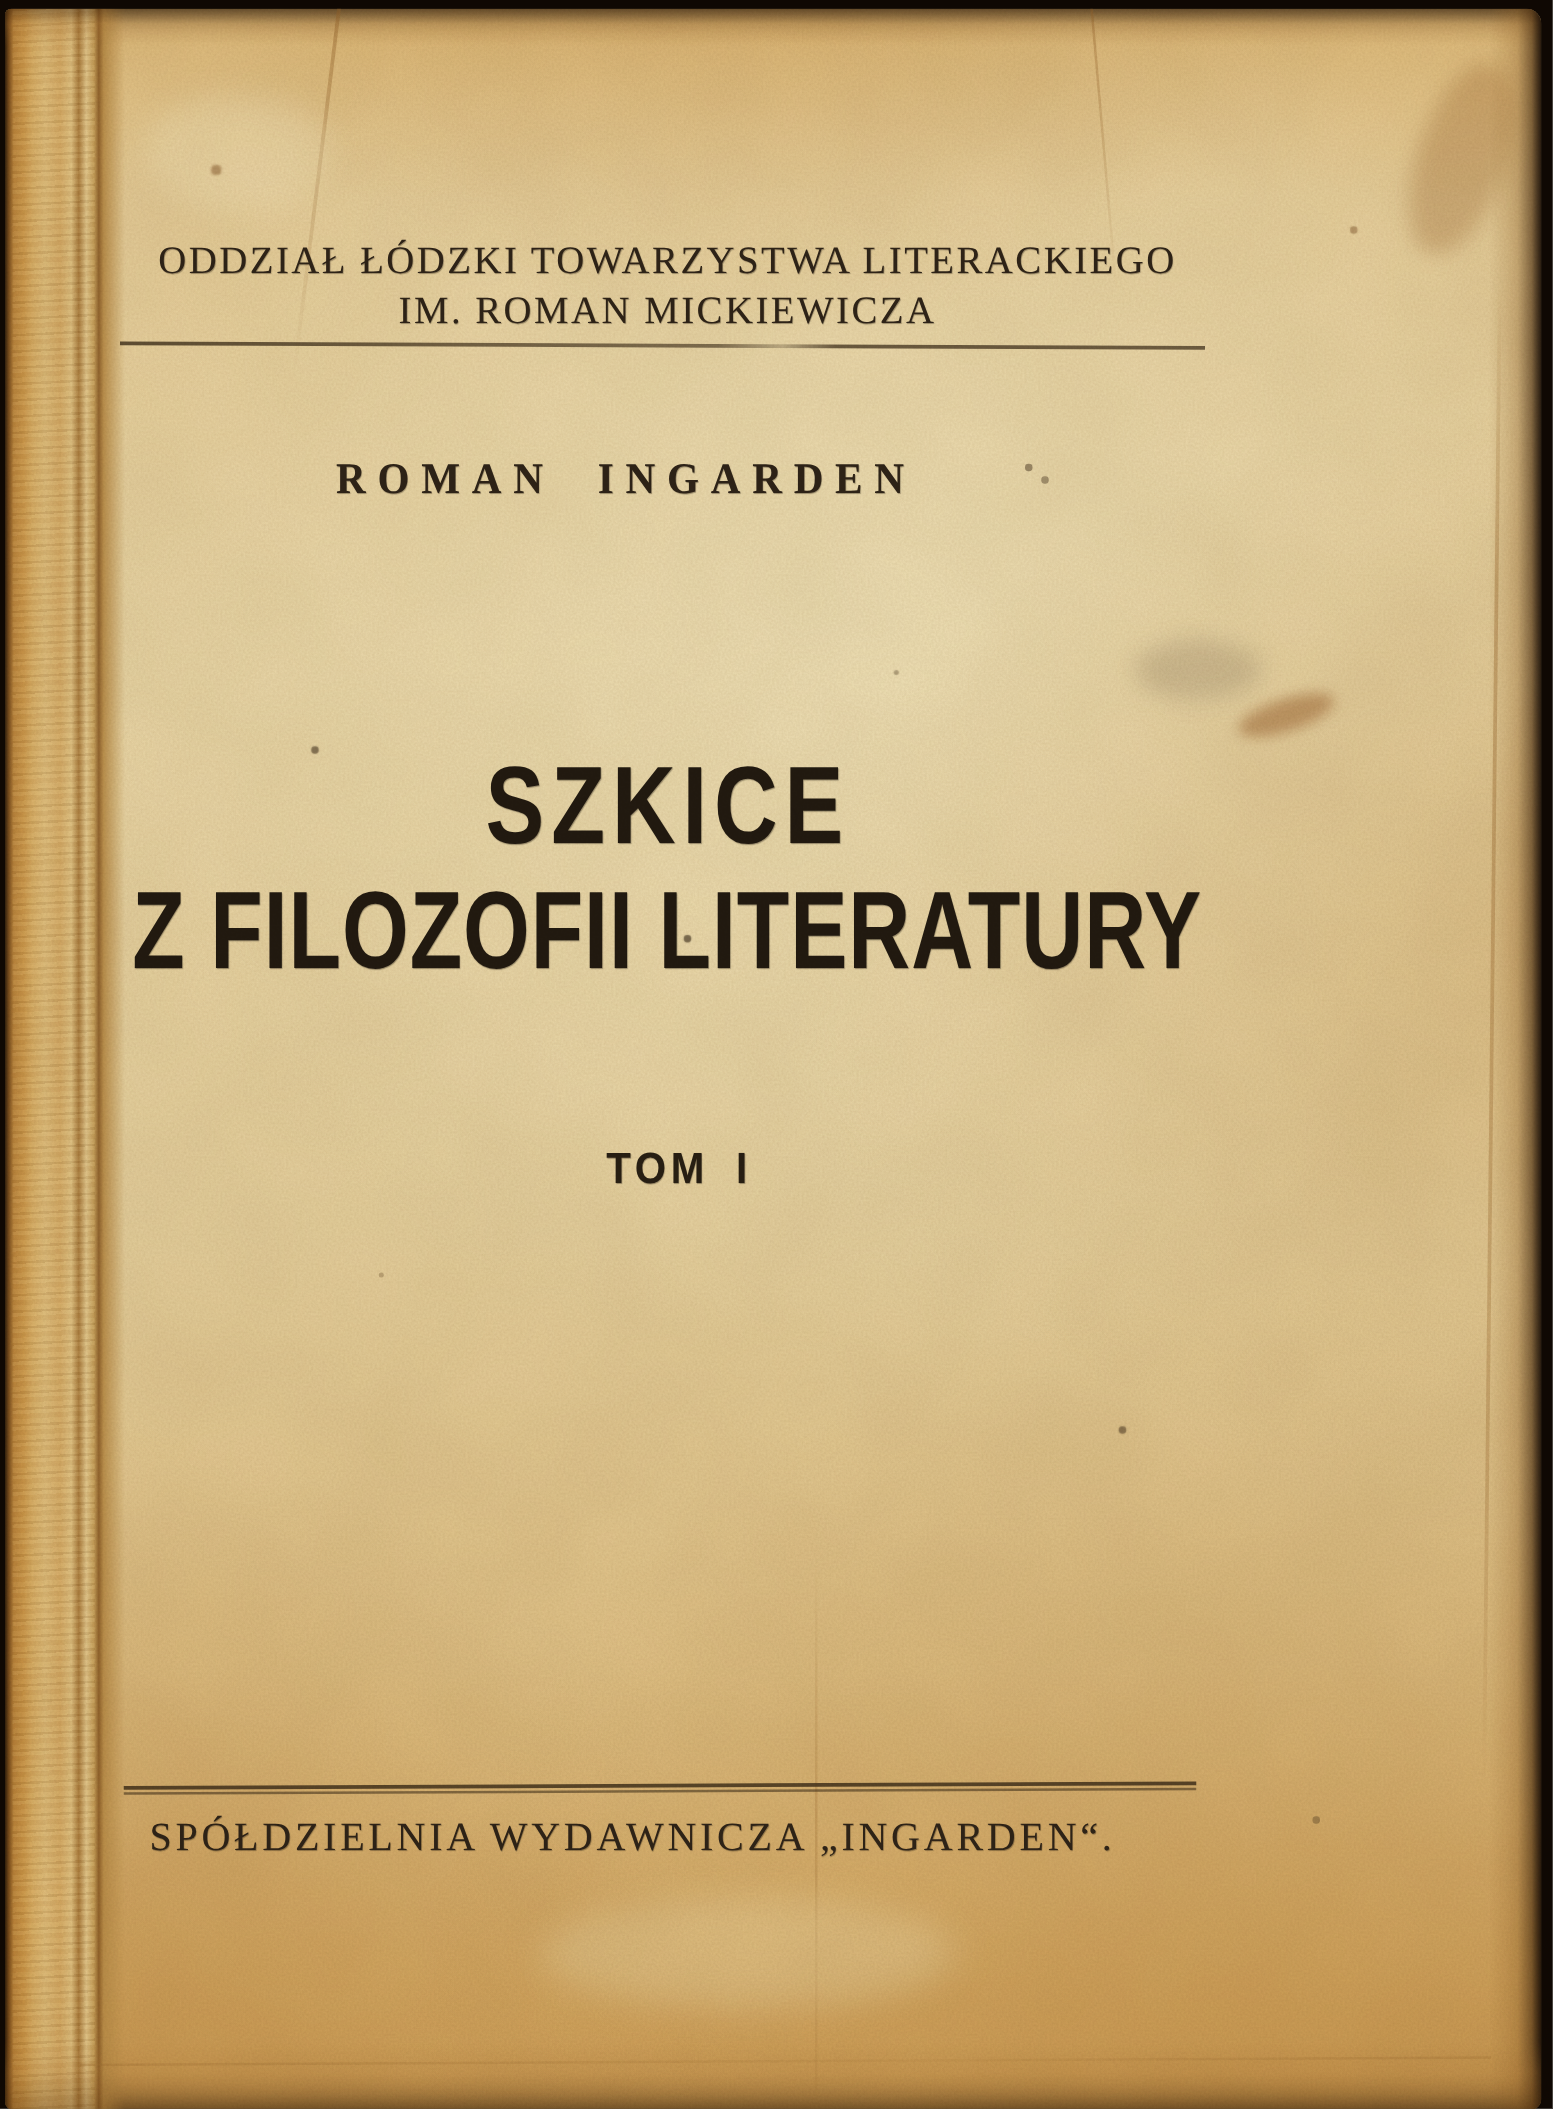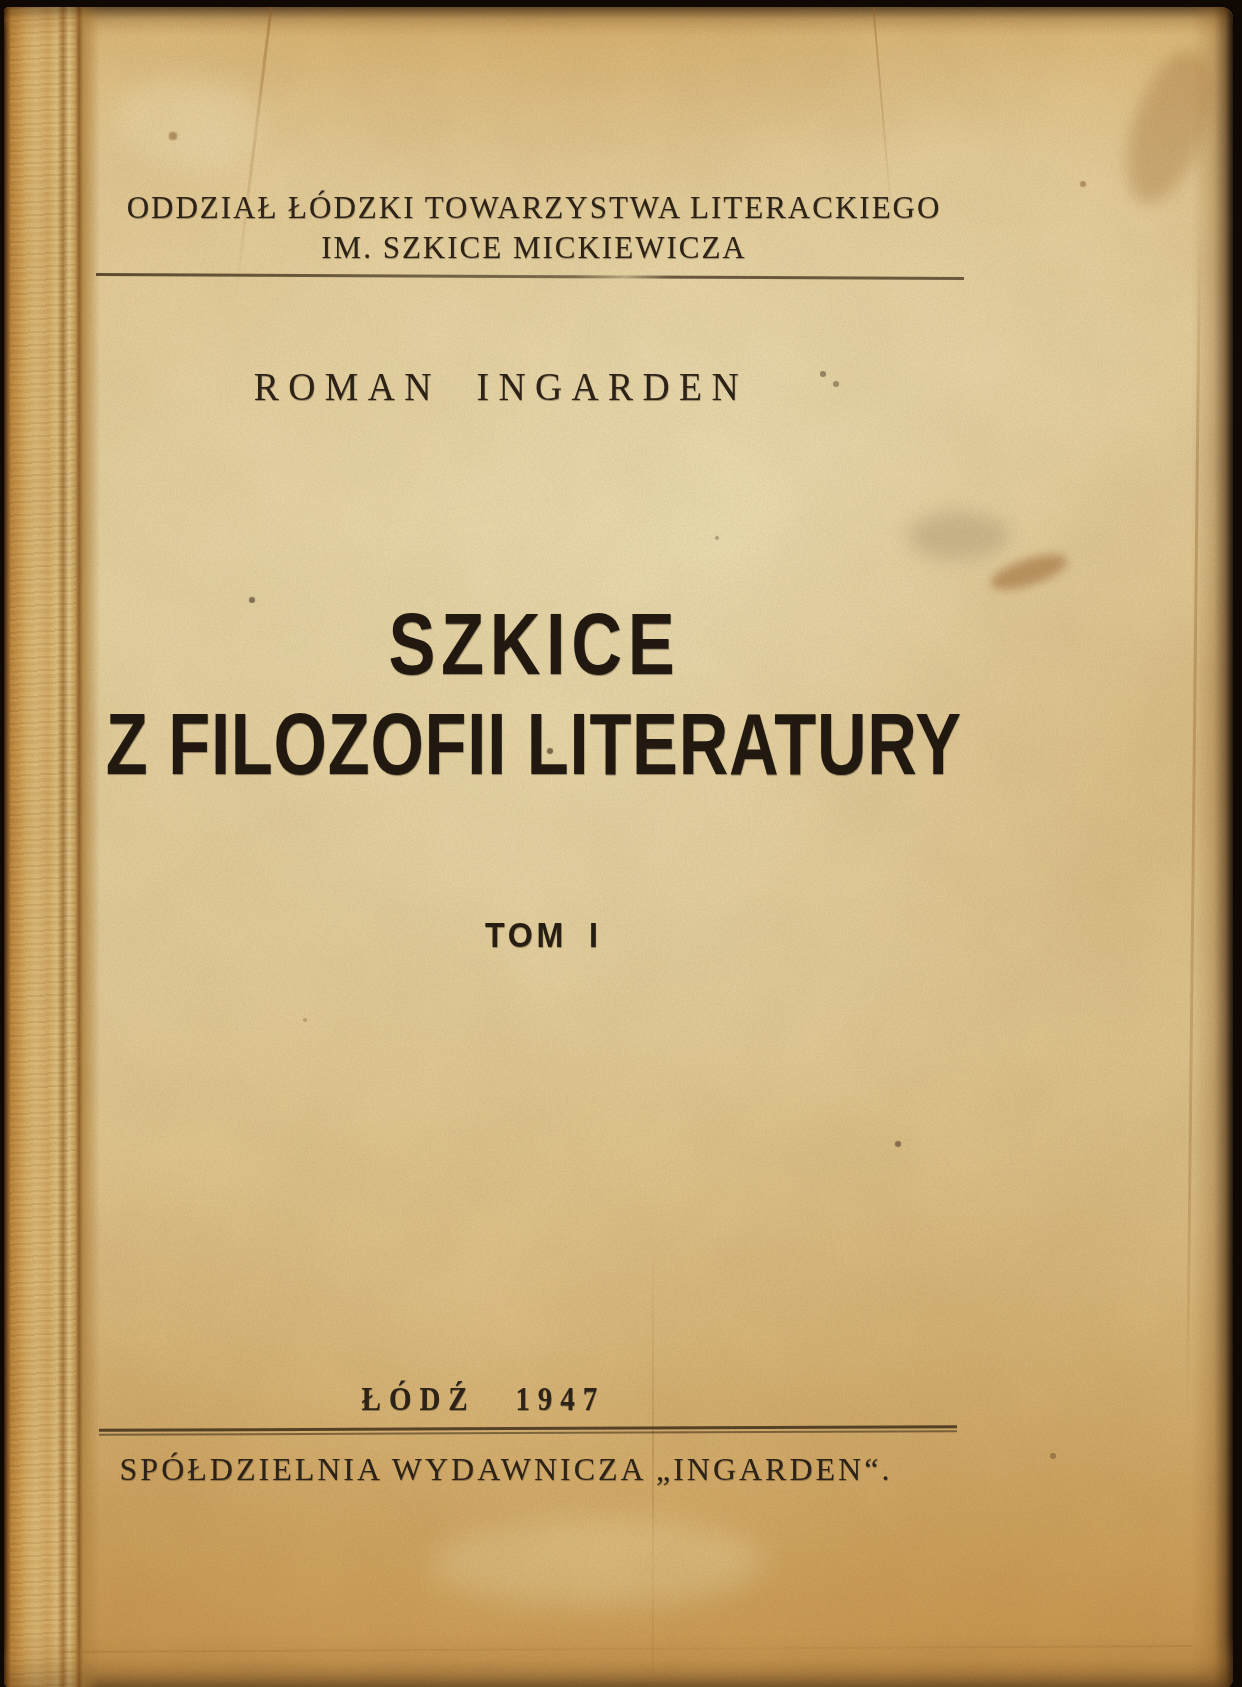--- a/index.html
+++ b/index.html
@@ -118,21 +118,21 @@
   .society-2 { top: 223px; }
 
   .rule-header {
     position: absolute; left: 92px; top: 268px; width: 868px; height: 3px;
     transform: rotate(.25deg);
     background: linear-gradient(90deg,
       rgba(58,42,22,.78) 0%, rgba(58,42,22,.60) 55%,
       rgba(58,42,22,.25) 61%, rgba(58,42,22,.72) 66%, rgba(58,42,22,.70) 100%);
   }
 
-  .author { top: 356px; font-size: 40px; font-weight: 400; letter-spacing: 10px; word-spacing: 18px; }
+  .author { top: 356px; font-size: 35px; font-weight: 700; letter-spacing: 10px; word-spacing: 18px; }
   .author > span { position: relative; left: -33px; transform: scaleX(.94); }
 
   .title {
     font-family: "Liberation Sans", sans-serif;
     font-weight: 700; color: #221a10;
     text-shadow: 0.6px 1px 1px rgba(30,22,12,.40);
     align-items: center;
   }
   .title-1 { top: 586px; font-size: 88px; }
   .title-1 > span { transform: scaleX(.80); letter-spacing: 7px; }
@@ -187,43 +187,40 @@
   <div class="stain stain-smudge"></div>
   <div class="stain stain-damp"></div>
   <div class="specks"></div>
 
   <div class="print">
 
     <div class="line society society-1">
       <span>ODDZIAŁ ŁÓDZKI TOWARZYSTWA LITERACKIEGO</span>
     </div>
     <div class="line society society-2">
-      <span>IM. SZKICE MICKIEWICZA</span>
+      <span>IM. ROMAN MICKIEWICZA</span>
     </div>
 
     <div class="rule-header"></div>
 
     <div class="line author">
       <span>ROMAN INGARDEN</span>
     </div>
 
     <div class="line title title-1">
       <span>SZKICE</span>
     </div>
     <div class="line volume">
       <span>TOM I</span>
     </div>
 
     <div class="line title title-2">
       <span>Z FILOZOFII LITERATURY</span>
     </div>
 
-    <div class="line city-year">
-      <span>ŁÓDŹ 1947</span>
-    </div>
 
     <div class="rule-imprint"></div>
 
     <div class="line publisher">
       <span>SPÓŁDZIELNIA WYDAWNICZA „INGARDEN“.</span>
     </div>
 
   </div>
 
   <svg class="grain grain-blotch" width="1229" height="1681">

